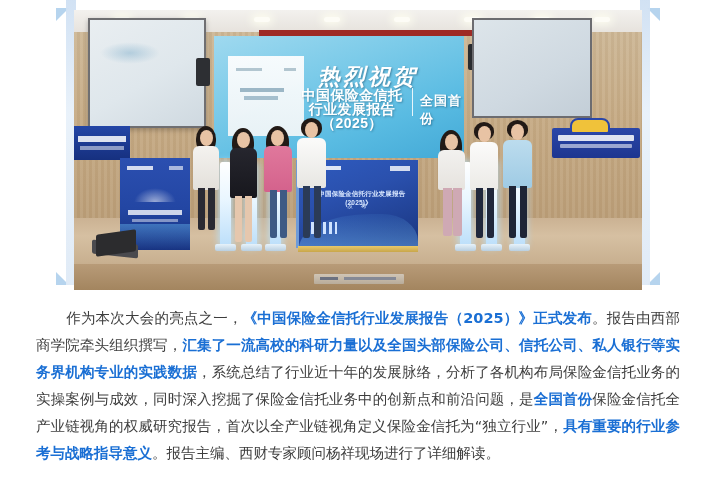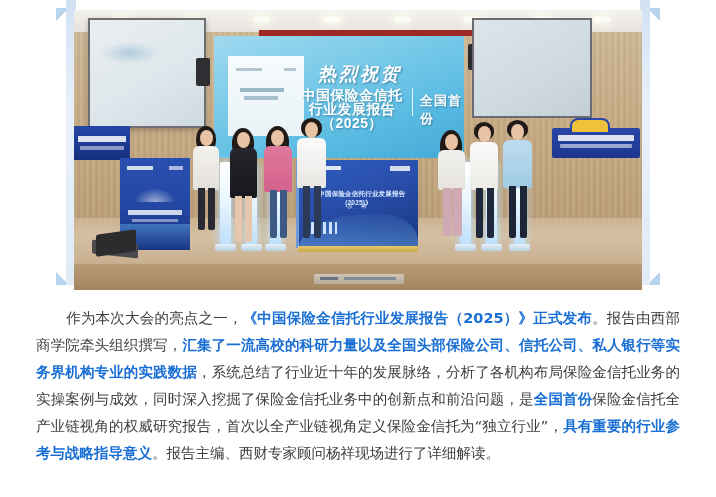--- a/index.html
+++ b/index.html
@@ -55,21 +55,21 @@
   
   .led { position:absolute; top:26px; left:140px; width:250px; height:122px;
          background: linear-gradient(160deg,#9fd9ef 0%,#7ccbe9 35%,#59bbe2 70%,#43a9d6 100%); }
   .led-inner-card { position:absolute; top:20px; left:14px; width:76px; height:80px;
                     background: linear-gradient(180deg,#ffffff,#f2f6f8); opacity:.93; }
   .led-card-t1 { position:absolute; top:12px; left:8px; width:26px; height:3px; background:#b6c6cf; }
   .led-card-t2 { position:absolute; top:12px; right:8px; width:12px; height:3px; background:#b6c6cf; }
   .led-card-t3 { position:absolute; top:32px; left:12px; width:44px; height:4px; background:#9fb6c4; }
   .led-card-t4 { position:absolute; top:40px; left:16px; width:34px; height:4px; background:#a9bfcc; }
 
-  .led-h1 { position:absolute; top:26px; left:104px; font-size:18px; font-weight:bold;
+  .led-h1 { position:absolute; top:26px; left:104px; font-size:22px; font-weight:bold;
             color:#ffffff; letter-spacing:3px; text-shadow:1px 1px 2px rgba(20,70,100,.5);
             font-family:"Liberation Serif", serif; font-style:italic; }
   .led-h2 { position:absolute; top:52px; left:82px; width:112px; font-size:14px; font-weight:bold;
             color:#fff; line-height:14px; letter-spacing:.4px; text-align:center;
             text-shadow:1px 1px 2px rgba(20,70,100,.45); }
   .led-div { position:absolute; top:52px; left:198px; width:1px; height:28px; background:rgba(255,255,255,.85); }
   .led-h3 { position:absolute; top:56px; left:206px; font-size:13px; font-weight:bold; color:#fff;
             letter-spacing:1px; text-shadow:1px 1px 2px rgba(20,70,100,.5); }
 
   

